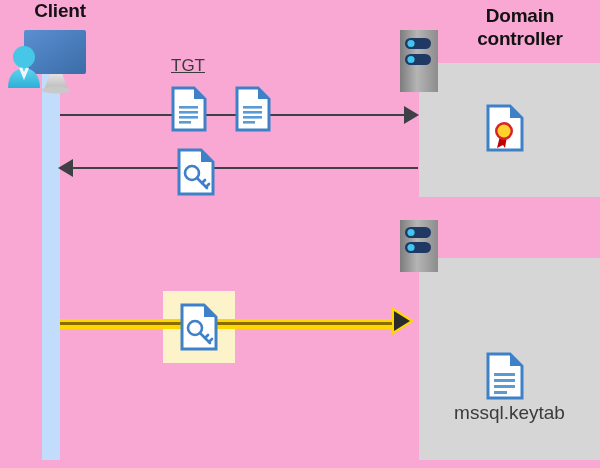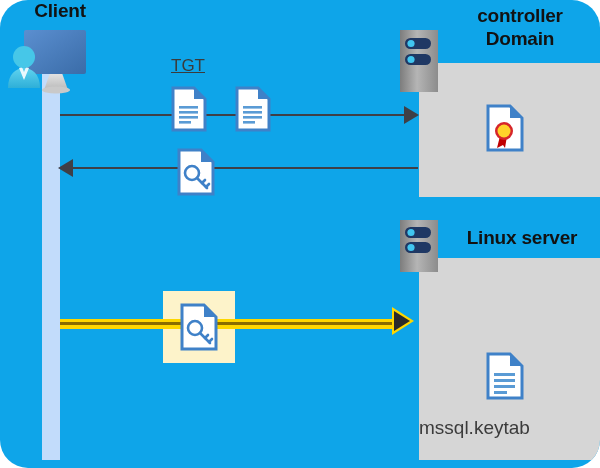--- a/index.html
+++ b/index.html
@@ -7,23 +7,22 @@
     padding: 0;
     background: #ffffff;
   }
   body {
     font-family: "Liberation Sans", sans-serif;
   }
   #canvas {
     position: relative;
     width: 600px;
     height: 468px;
-    background: #0ea5e9;
+    background: #f9a8d4;
     overflow: hidden;
-    border-radius: 28px;
   }
   .abs { position: absolute; }
 
   
   #client-lifeline {
     left: 42px;
     top: 60px;
     width: 18px;
     height: 400px;
     background: #c2dcfb;
@@ -65,22 +64,22 @@
     font-weight: bold;
     color: #121212;
     line-height: 23px;
     letter-spacing: -0.2px;
   }
   #dc-title    { left: 440px; top: 4px;  width: 160px; text-align: center; }
   #linux-title { left: 444px; top: 226px; width: 156px; text-align: center; }
 
   
   #keytab-caption {
-    left: 419px; top: 417px; width: 181px;
-    text-align: left;
+    left: 419px; top: 402px; width: 181px;
+    text-align: center;
     font-size: 19px;
     color: #3b3b3b;
   }
 
   
   .arrow-line {
     height: 2px;
     background: #3f3f46;
   }
   #arrow1-line { left: 60px; top: 114px; width: 348px; }
@@ -236,22 +235,22 @@
       </defs>
       <rect x="0" y="0" width="38" height="62" fill="url(#srvGrad1)"></rect>
       <rect x="5" y="8" width="26" height="11" rx="5.5" fill="#1f3864"></rect>
       <circle cx="11" cy="13.5" r="3.6" fill="#41c6f0"></circle>
       <rect x="5" y="24" width="26" height="11" rx="5.5" fill="#1f3864"></rect>
       <circle cx="11" cy="29.5" r="3.6" fill="#41c6f0"></circle>
     </svg>
   </div>
 
   <div class="abs node-title" id="dc-title">
+    <div>Domain</div>
     <div>controller</div>
-    <div>Domain</div>
   </div>
 
   <div class="abs" id="cert-doc">
     <svg width="38" height="48" viewBox="0 0 38 48" xmlns="http://www.w3.org/2000/svg">
       <path d="M2 2 H24 L36 14 V46 H2 Z" fill="#ffffff" stroke="#3f81c8" stroke-width="3"></path>
       <path d="M24 2 L36 14 H24 Z" fill="#3f81c8"></path>
       <path d="M14 32 L11 44 L17 41 L19 44 L21 32 Z" fill="#c00000"></path>
       <circle cx="18" cy="27" r="9" fill="#d6252a"></circle>
       <circle cx="18" cy="27" r="6.5" fill="#ffd32a"></circle>
     </svg>
@@ -267,21 +266,20 @@
         </linearGradient>
       </defs>
       <rect x="0" y="0" width="38" height="52" fill="url(#srvGrad2)"></rect>
       <rect x="5" y="7" width="26" height="11" rx="5.5" fill="#1f3864"></rect>
       <circle cx="11" cy="12.5" r="3.6" fill="#41c6f0"></circle>
       <rect x="5" y="22" width="26" height="11" rx="5.5" fill="#1f3864"></rect>
       <circle cx="11" cy="27.5" r="3.6" fill="#41c6f0"></circle>
     </svg>
   </div>
 
-  <div class="abs node-title" id="linux-title">Linux server</div>
 
 
   <div class="abs" id="keytab-doc">
     <svg width="38" height="48" viewBox="0 0 38 48" xmlns="http://www.w3.org/2000/svg">
       <path d="M2 2 H24 L36 14 V46 H2 Z" fill="#ffffff" stroke="#3f81c8" stroke-width="3"></path>
       <path d="M24 2 L36 14 H24 Z" fill="#3f81c8"></path>
       <rect x="8" y="21" width="21" height="3" fill="#5a9bd5"></rect>
       <rect x="8" y="27" width="21" height="3" fill="#5a9bd5"></rect>
       <rect x="8" y="33" width="21" height="3" fill="#5a9bd5"></rect>
       <rect x="8" y="39" width="13" height="3" fill="#5a9bd5"></rect>

